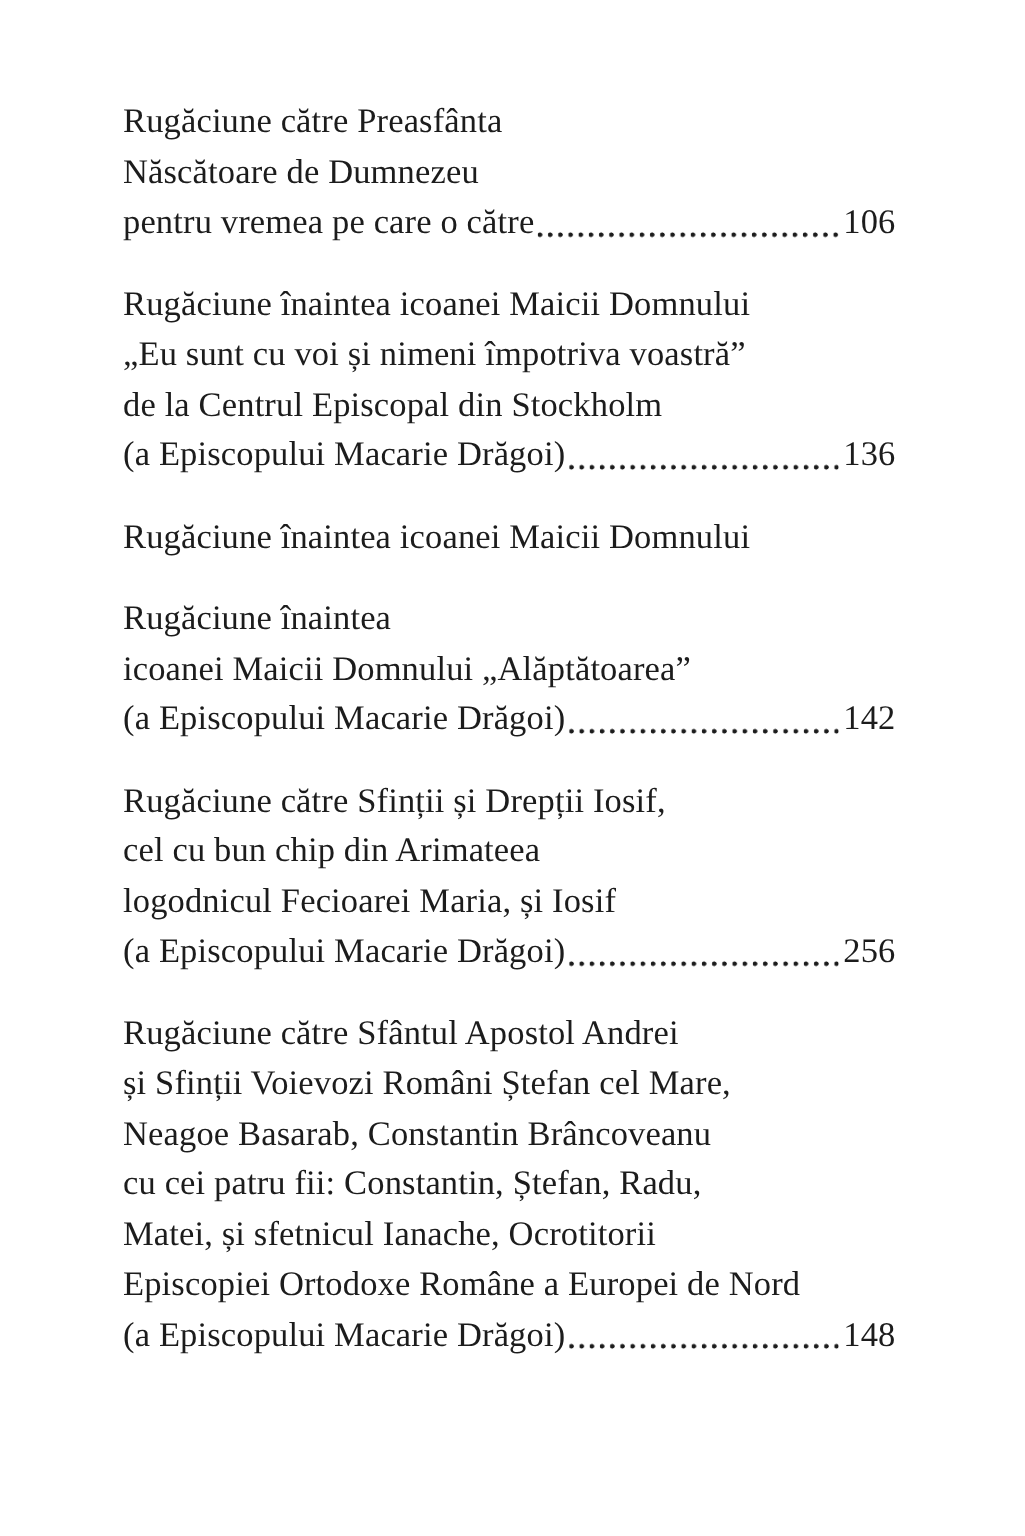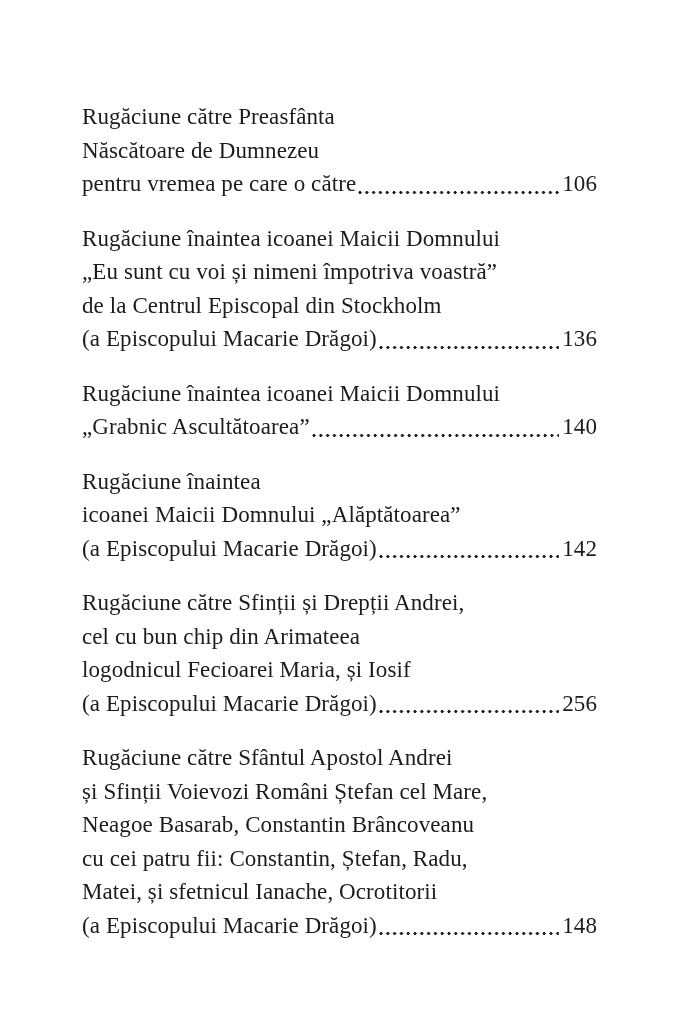--- a/index.html
+++ b/index.html
@@ -12,21 +12,20 @@
     height: 1024px;
     background: #ffffff;
     font-family: "Liberation Serif", "DejaVu Serif", serif;
     color: #1c1c1c;
     overflow: hidden;
   }
   .page {
     width: 683px;
     height: 737px;
     padding: 64px 86px 0 82px;
-    margin-top: 36px;
   }
   .toc-entry {
     font-size: 23px;
     line-height: 33.5px;
     margin: 0 0 21px 0;
     letter-spacing: 0.1px;
   }
   .toc-line {
     white-space: nowrap;
   }
@@ -75,57 +74,53 @@
         <div class="toc-line last">
       <span>(a Episcopului Macarie Drăgoi)</span>
       <span class="leader"></span>
       <span class="pagenum">136</span>
     </div>
   </div>
 
   <div class="toc-entry">
 
     <div class="toc-line">Rugăciune înaintea icoanei Maicii Domnului</div>
-        <div class="toc-line last">
-      <span>„Grabnic Ascultătoarea”</span>
-      <span class="leader"></span>
-      <span class="pagenum">140</span>
-    </div>
   </div>
 
   <div class="toc-entry">
 
     <div class="toc-line">Rugăciune înaintea</div>
         <div class="toc-line">icoanei Maicii Domnului „Alăptătoarea”</div>
         <div class="toc-line last">
       <span>(a Episcopului Macarie Drăgoi)</span>
       <span class="leader"></span>
       <span class="pagenum">142</span>
     </div>
   </div>
 
   <div class="toc-entry">
 
-    <div class="toc-line">Rugăciune către Sfinții și Drepții Andrei,</div>
+    <div class="toc-line">Rugăciune către Sfinții și Drepții Iosif,</div>
         <div class="toc-line">cel cu bun chip din Arimateea</div>
         <div class="toc-line">logodnicul Fecioarei Maria, și Iosif</div>
         <div class="toc-line last">
       <span>(a Episcopului Macarie Drăgoi)</span>
       <span class="leader"></span>
       <span class="pagenum">256</span>
     </div>
   </div>
 
   <div class="toc-entry">
 
     <div class="toc-line">Rugăciune către Sfântul Apostol Andrei</div>
         <div class="toc-line">și Sfinții Voievozi Români Ștefan cel Mare,</div>
         <div class="toc-line">Neagoe Basarab, Constantin Brâncoveanu</div>
         <div class="toc-line">cu cei patru fii: Constantin, Ștefan, Radu,</div>
         <div class="toc-line">Matei, și sfetnicul Ianache, Ocrotitorii</div>
+        <div class="toc-line">Episcopiei Ortodoxe Române a Europei de Nord</div>
         <div class="toc-line last">
       <span>(a Episcopului Macarie Drăgoi)</span>
       <span class="leader"></span>
       <span class="pagenum">148</span>
     </div>
   </div>
 </div>
 </div>
 
 </body></html>

